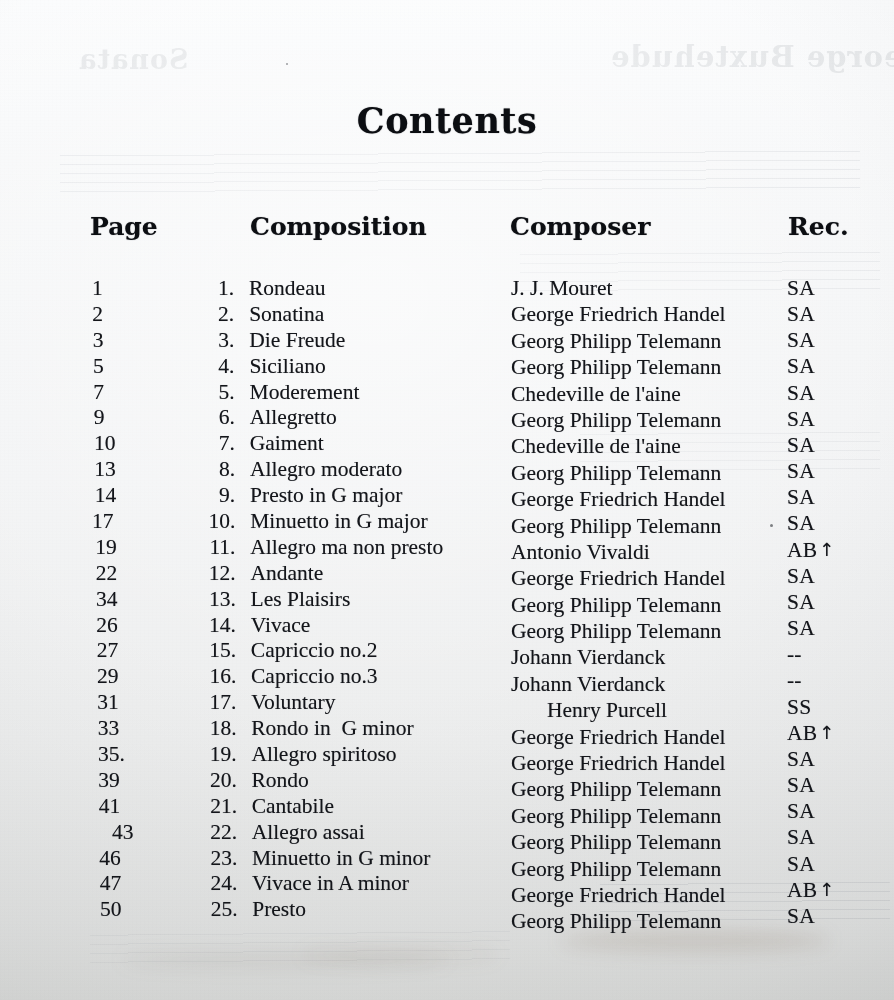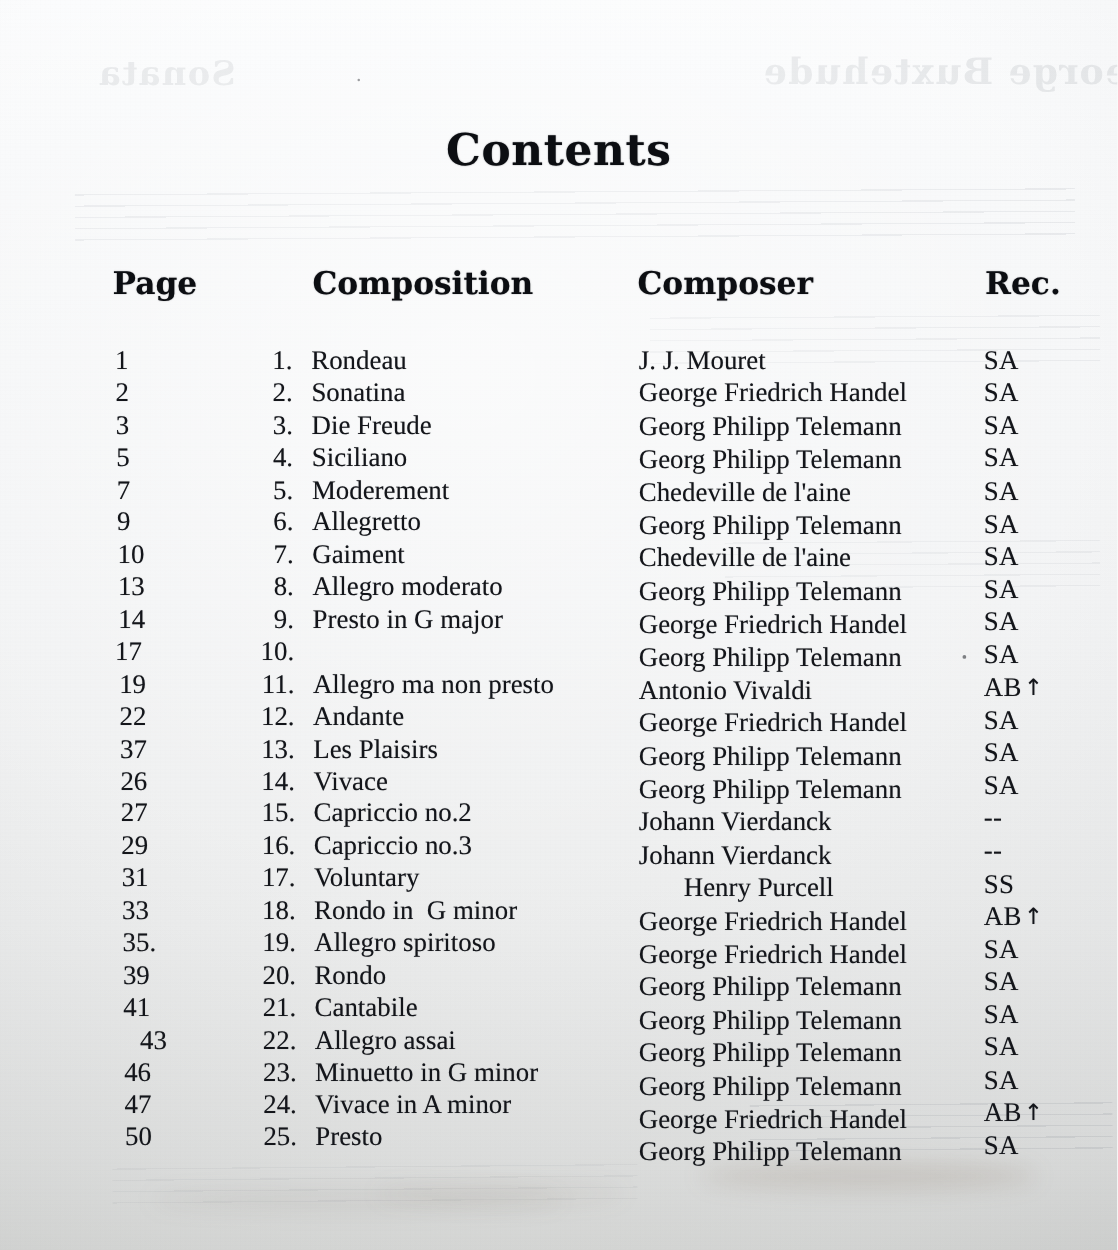--- a/index.html
+++ b/index.html
@@ -281,39 +281,40 @@
       <div class="toc-row">
         <div class="cell cell-page" style="padding-left: 94.6667px;">14</div>
         <div class="cell cell-num" style="left: 151.2px;">9.</div>
         <div class="cell cell-title" style="left: 250.067px; white-space: pre;">Presto in G major</div>
         <div class="cell cell-composer" style="top: 4px;">George Friedrich Handel</div>
         <div class="cell cell-rec" style="top: 2.2px;"><span>SA</span></div>
       </div>
       <div class="toc-row">
         <div class="cell cell-page" style="">17</div>
         <div class="cell cell-num" style="left: 151.35px;">10.</div>
+        <div class="cell cell-title" style="left: 250.2px; white-space: pre;">Minuetto in G major</div>
         <div class="cell cell-composer" style="top: 4.5px;">Georg Philipp Telemann</div>
         <div class="cell cell-rec" style="top: 2.475px;"><span>SA</span></div>
       </div>
       <div class="toc-row">
         <div class="cell cell-page" style="padding-left: 95.3333px;">19</div>
         <div class="cell cell-num" style="left: 151.5px;">11.</div>
         <div class="cell cell-title" style="left: 250.333px; white-space: pre;">Allegro ma non presto</div>
         <div class="cell cell-composer" style="top: 5px;">Antonio Vivaldi</div>
         <div class="cell cell-rec" style="top: 2.75px;"><span>AB</span><span class="rec-arrow">↑</span></div>
       </div>
       <div class="toc-row">
         <div class="cell cell-page" style="padding-left: 95.6667px;">22</div>
         <div class="cell cell-num" style="left: 151.65px;">12.</div>
         <div class="cell cell-title" style="left: 250.467px; white-space: pre;">Andante</div>
         <div class="cell cell-composer" style="top: 5.5px;">George Friedrich Handel</div>
         <div class="cell cell-rec" style="top: 3.025px;"><span>SA</span></div>
       </div>
       <div class="toc-row">
-        <div class="cell cell-page" style="padding-left: 96px;">37</div>
+        <div class="cell cell-page" style="padding-left: 96px;">34</div>
         <div class="cell cell-num" style="left: 151.8px;">13.</div>
         <div class="cell cell-title" style="left: 250.6px; white-space: pre;">Les Plaisirs</div>
         <div class="cell cell-composer" style="top: 6px;">Georg Philipp Telemann</div>
         <div class="cell cell-rec" style="top: 3.3px;"><span>SA</span></div>
       </div>
       <div class="toc-row">
         <div class="cell cell-page" style="padding-left: 96.3333px;">26</div>
         <div class="cell cell-num" style="left: 151.95px;">14.</div>
         <div class="cell cell-title" style="left: 250.733px; white-space: pre;">Vivace</div>
         <div class="cell cell-composer" style="top: 6.5px;">Georg Philipp Telemann</div>

